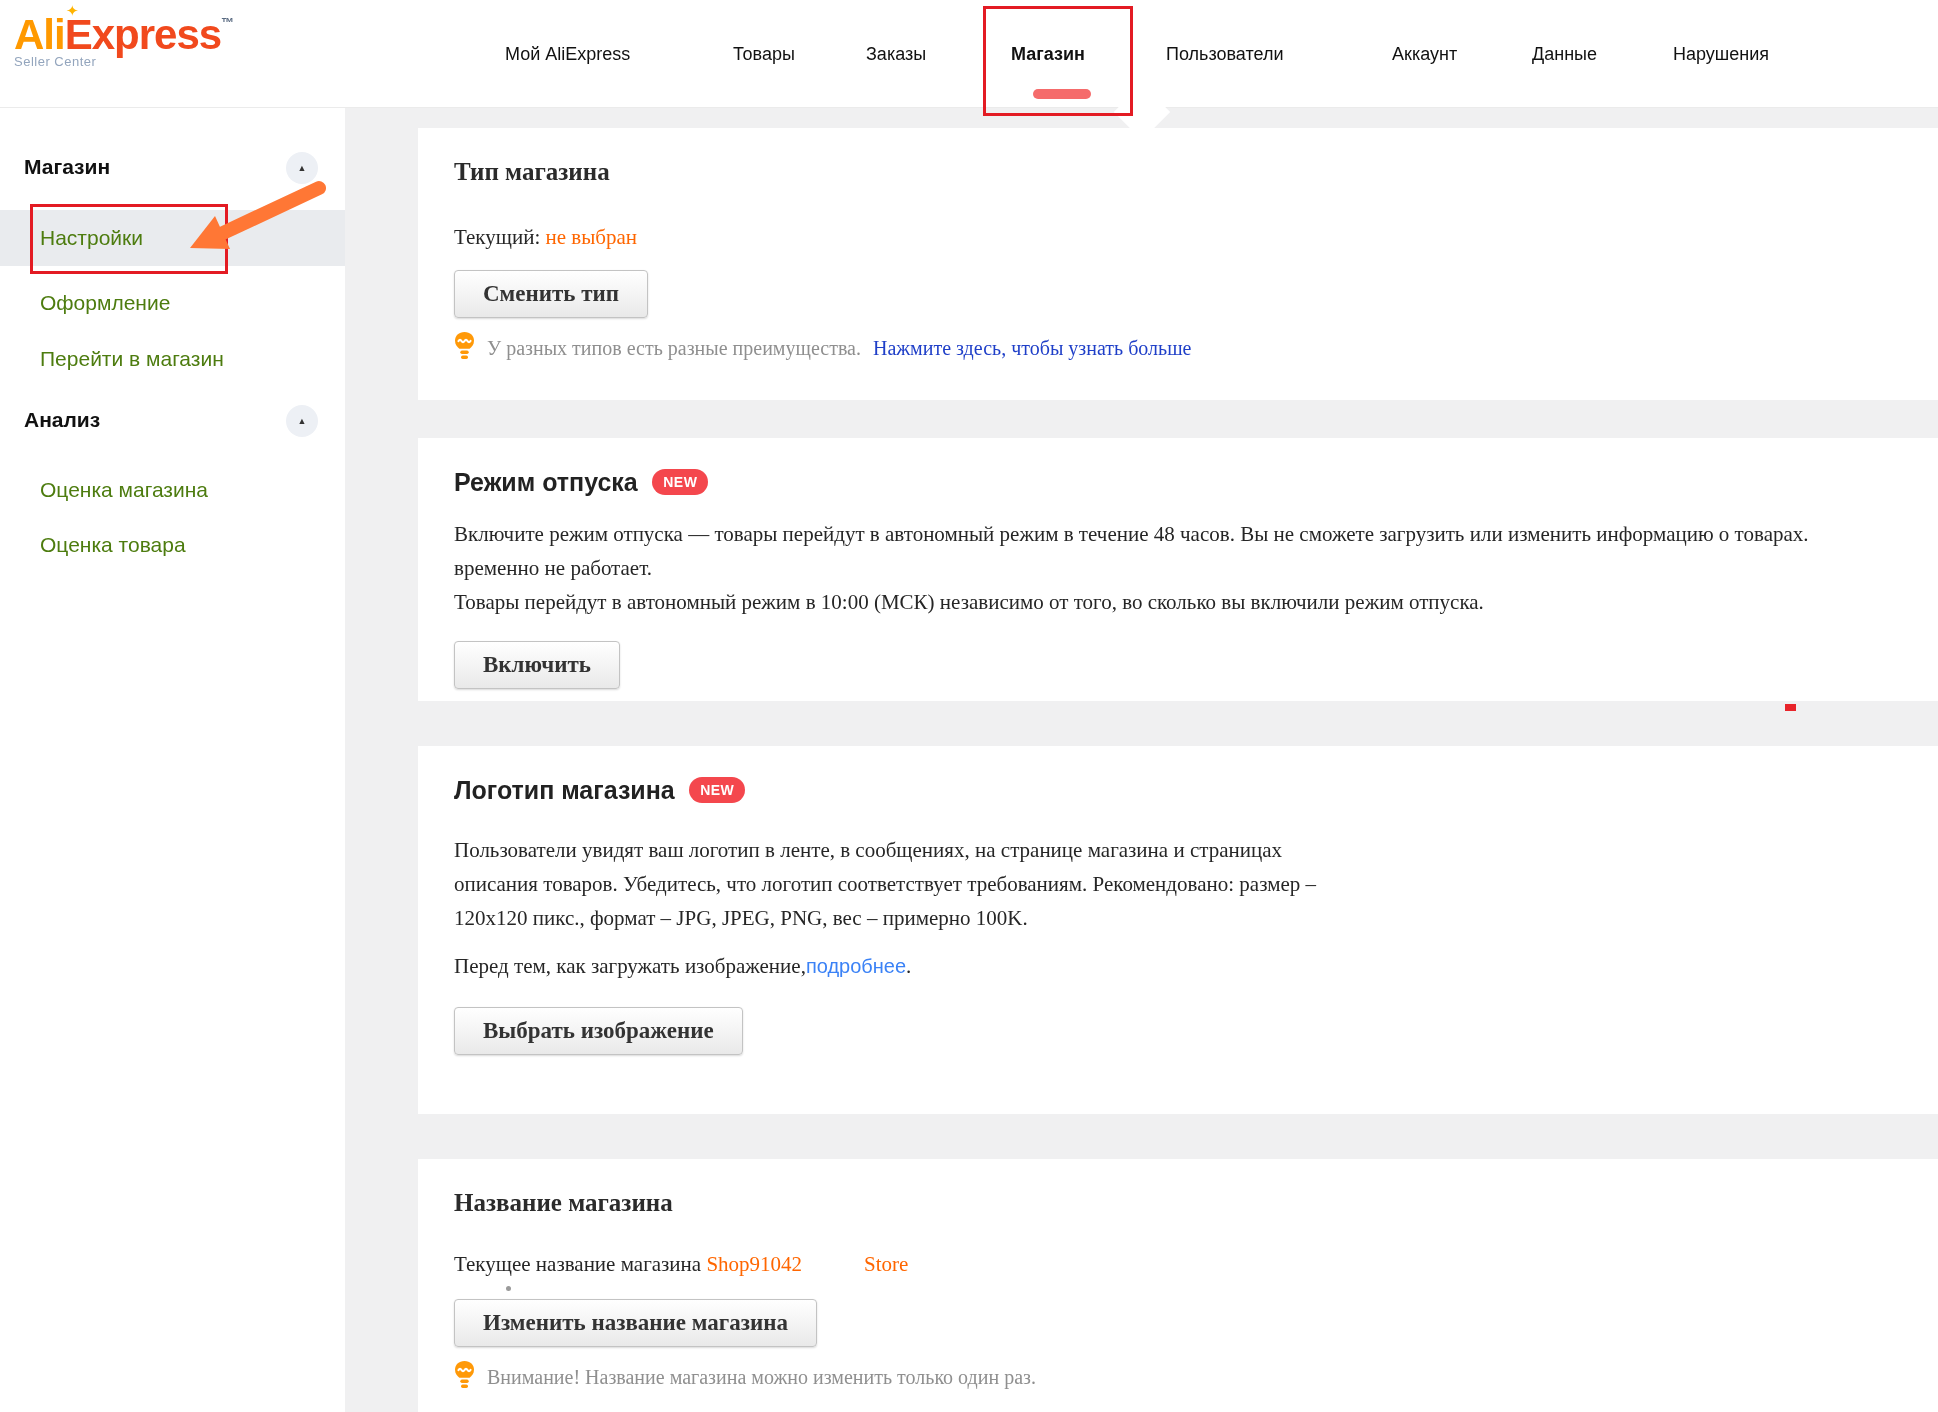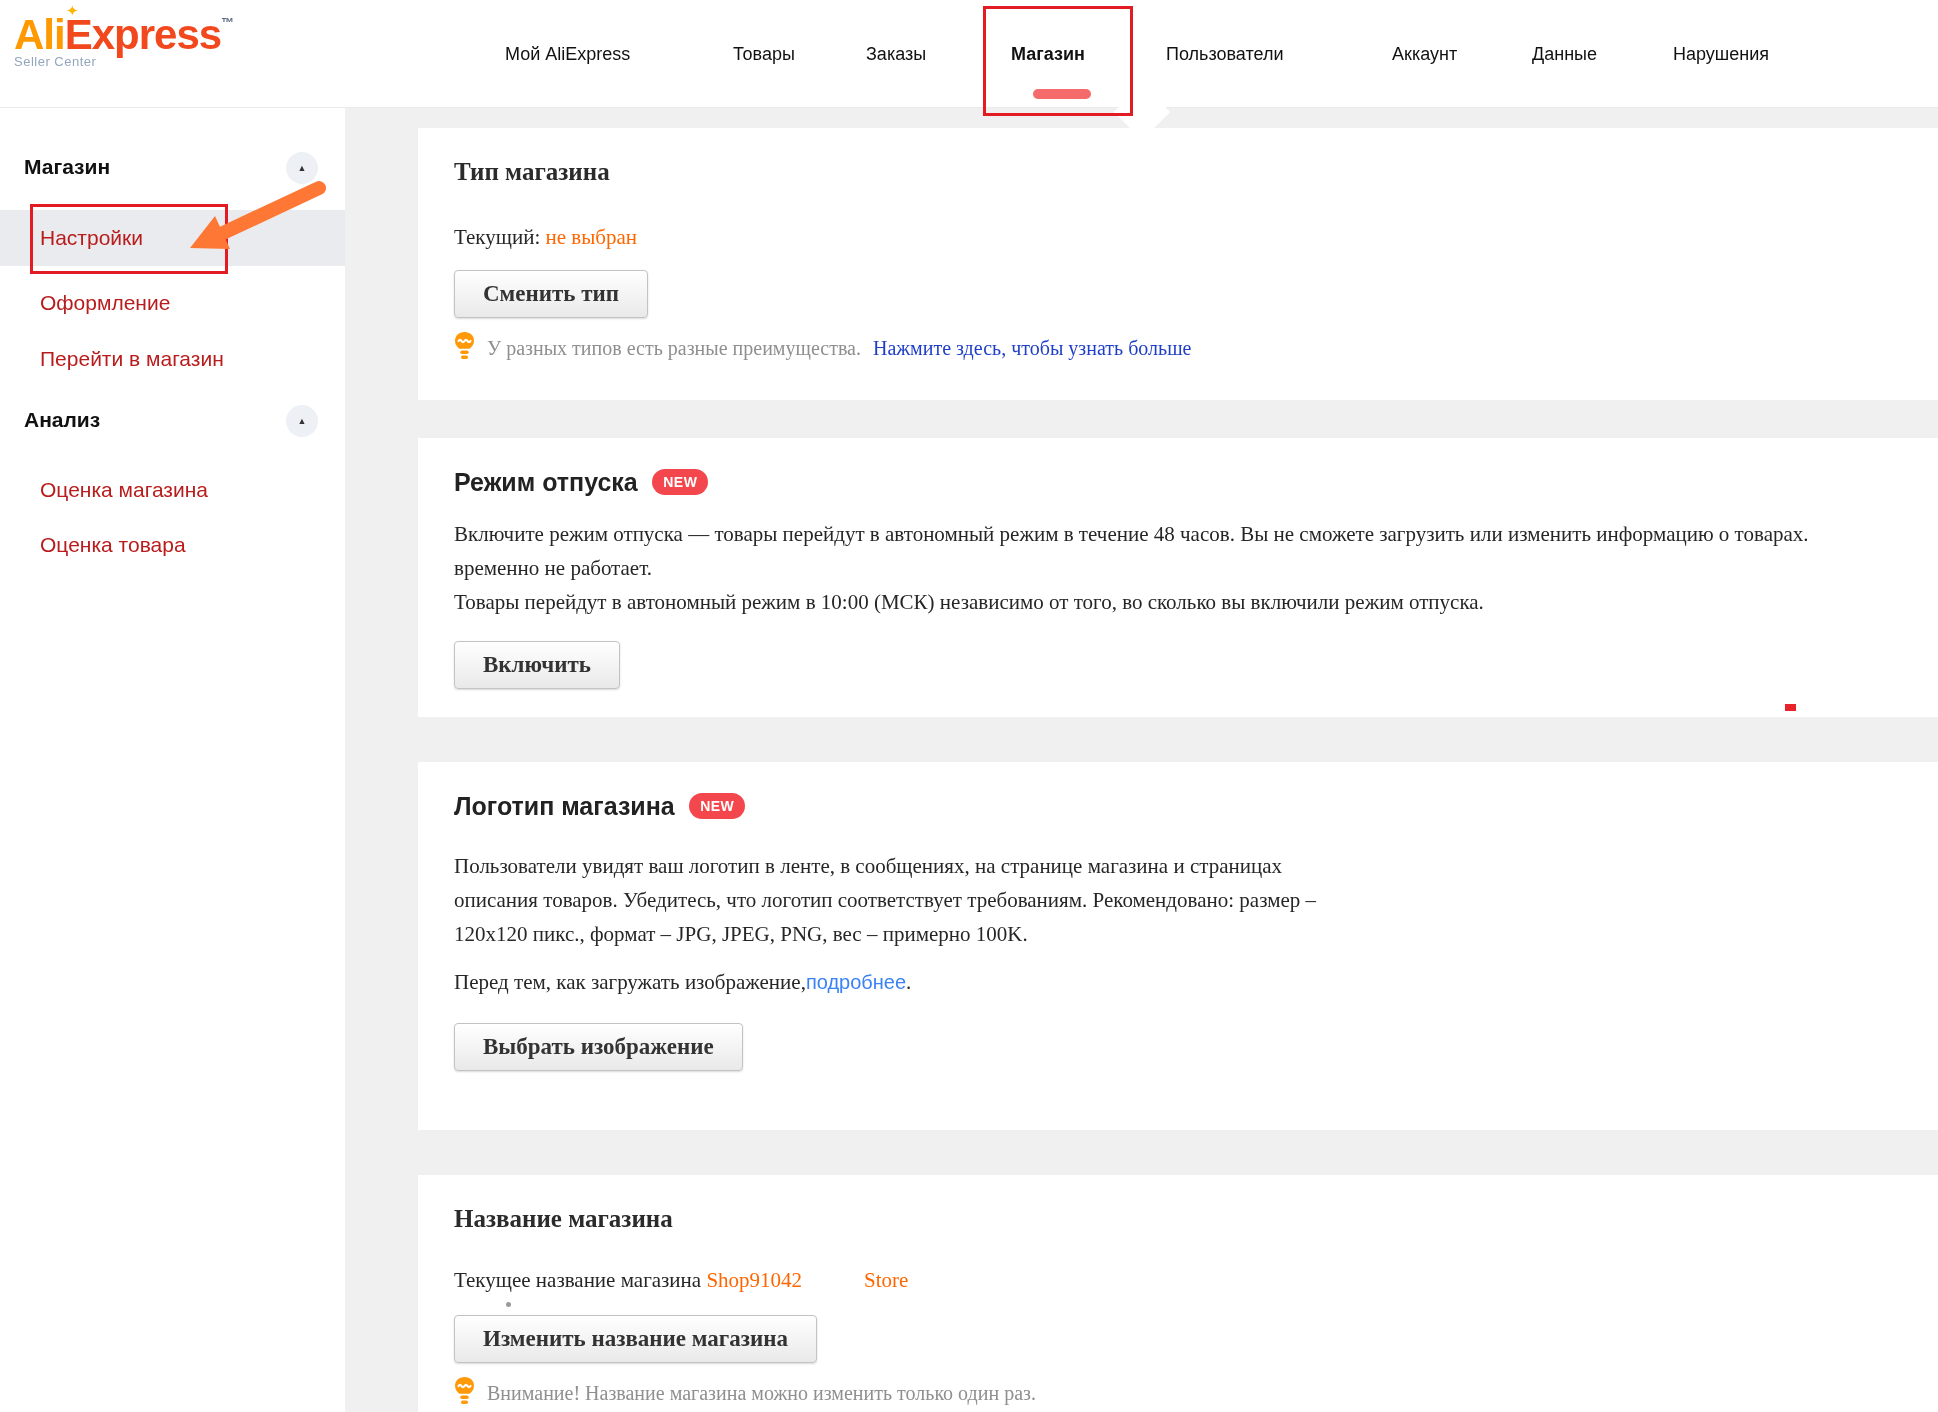--- a/index.html
+++ b/index.html
@@ -29,21 +29,21 @@
   .notch { position:absolute; left:1122px; top:92px; width:40px; height:40px; background:#fff;
            transform:rotate(45deg); z-index:3; }
 
   
   .sidebar { position:absolute; left:0; top:108px; width:345px; height:1304px; background:#fff; z-index:1; }
   .side-header { position:absolute; left:24px; height:34px; line-height:34px; font-size:21px;
                  font-weight:bold; color:#111; cursor:pointer; white-space:nowrap; }
   .toggle { position:absolute; left:286px; width:32px; height:32px; border-radius:50%;
             background:#edf0f5; text-align:center; line-height:32px; font-size:9px; color:#333; cursor:pointer; }
   .side-row { position:absolute; left:0; width:100%; height:56px; line-height:56px; padding-left:40px;
-              font-size:21px; color:#b91c1c; cursor:pointer; white-space:nowrap; }
+              font-size:21px; color:#4d7c0f; cursor:pointer; white-space:nowrap; }
   .side-row.active { background:#e9ebee; }
   .side-red-box { position:absolute; left:30px; top:204px; width:198px; height:70px;
                   border:3px solid #e31b23; z-index:6; pointer-events:none; }
   .arrow-svg { position:absolute; left:0; top:108px; z-index:7; pointer-events:none; }
 
   
   .main { position:absolute; left:418px; top:108px; right:0; }
   .card { background:#fff; padding:30px 36px; position:relative; }
   .card-title-serif { font-family:"Liberation Serif","DejaVu Serif",serif; font-weight:bold;
                       font-size:25px; color:#2b2b2b; }
@@ -128,21 +128,21 @@
             <path d="M4.5 9 Q6 6.8 7.5 9 T10.5 9 T13.5 9 T16.5 9" stroke="#ffffff" stroke-width="2.2" fill="none" stroke-linecap="round"></path>
             <rect x="6.3" y="18.6" width="8.4" height="3.4" rx="1.7" fill="#ff9908"></rect>
             <rect x="7" y="23.6" width="7" height="3.4" rx="1.7" fill="#ff9908"></rect>
           </svg>
         </span>
         <span class="tip-text">У разных типов есть разные преимущества.</span>
         <span class="tip-link">Нажмите здесь, чтобы узнать больше</span>
       </div>
     </section>
 
-    <section class="card" style="margin-bottom:45px; padding-bottom:28px;margin-top:8px;">
+    <section class="card" style="margin-bottom:45px; padding-bottom:12px;margin-top:8px;">
       <div style="margin-bottom:20px">
         <span class="card-title-sans">Режим отпуска</span>
         <span class="badge-new">NEW</span>
       </div>
       <div class="body-text prelines">Включите режим отпуска — товары перейдут в автономный режим в течение 48 часов. Вы не сможете загрузить или изменить информацию о товарах.
 временно не работает.</div>
       <div class="body-text" style="margin-bottom:22px">Товары перейдут в автономный режим в 10:00 (МСК) независимо от того, во сколько вы включили режим отпуска.</div>
       <button class="btn">Включить</button>
       <div class="red-mark"></div>
     </section>

